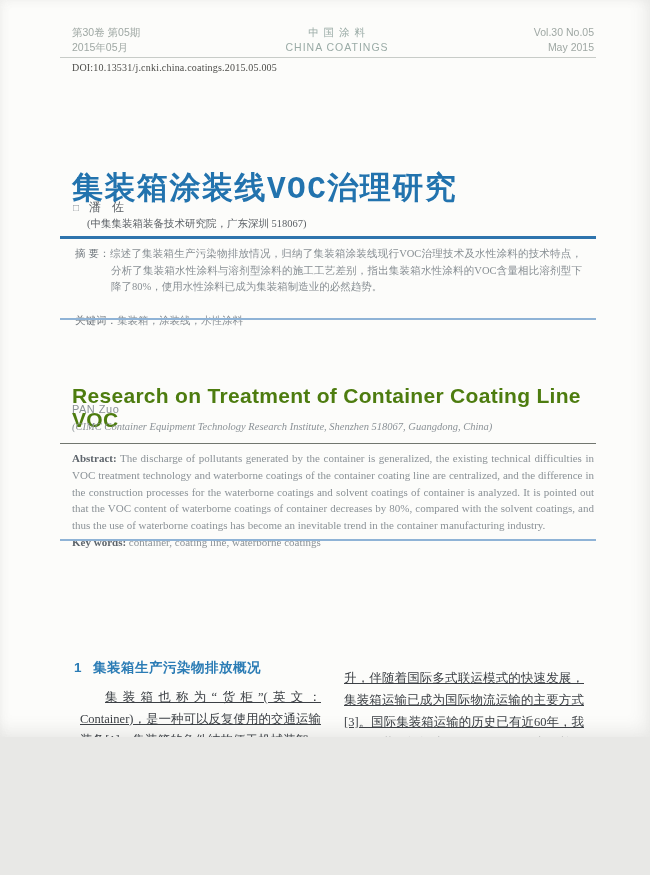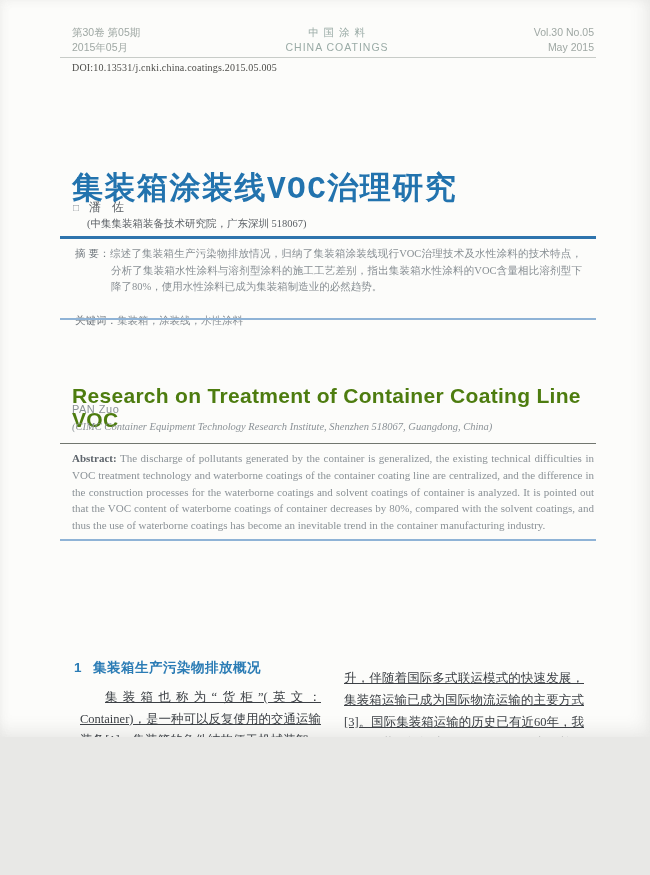--- a/index.html
+++ b/index.html
@@ -120,20 +120,23 @@
 
   <h2 class="en-title">Research on Treatment of Container Coating Line VOC</h2>
   <div class="en-author">PAN Zuo</div>
   <div class="en-affil">(CIMC Container Equipment Technology Research Institute, Shenzhen 518067, Guangdong, China)</div>
   <div class="rule-dark"></div>
 
   <div class="en-abstract-block">
     <p>
       <span class="lab">Abstract:</span><span> The discharge of pollutants generated by the container is generalized, the existing technical difficulties in VOC treatment technology and waterborne coatings of the container coating line are centralized, and the difference in the construction processes for the waterborne coatings and solvent coatings of container is analyzed. It is pointed out that the VOC content of waterborne coatings of container decreases by 80%, compared with the solvent coatings, and thus the use of waterborne coatings has become an inevitable trend in the container manufacturing industry.</span>
     </p>
+    <p>
+      <span class="lab">Key words:</span><span> container, coating line, waterborne coatings</span>
+    </p>
   </div>
 
   <div class="rule-blue-thin2"></div>
 
   <div class="col col-left">
     <div class="sec-head">
       <span>1</span>
       <span>集装箱生产污染物排放概况</span>
     </div>
     <p class="indent">集装箱也称为“货柜”(英文：Container)，是一种可以反复使用的交通运输装备[1]。集装箱的角件结构便于机械装卸，并易于进行多式联运，即在集装箱卡车、货运飞机、铁道车辆、货轮之间的相互转运使用。集装箱运输的最大特点是货物运转的高效率和运输方式多样化即多式联运[2]。随着计算机IT产业的蓬勃发展，集装箱运转系统的管理效率得到了极大提</p>

